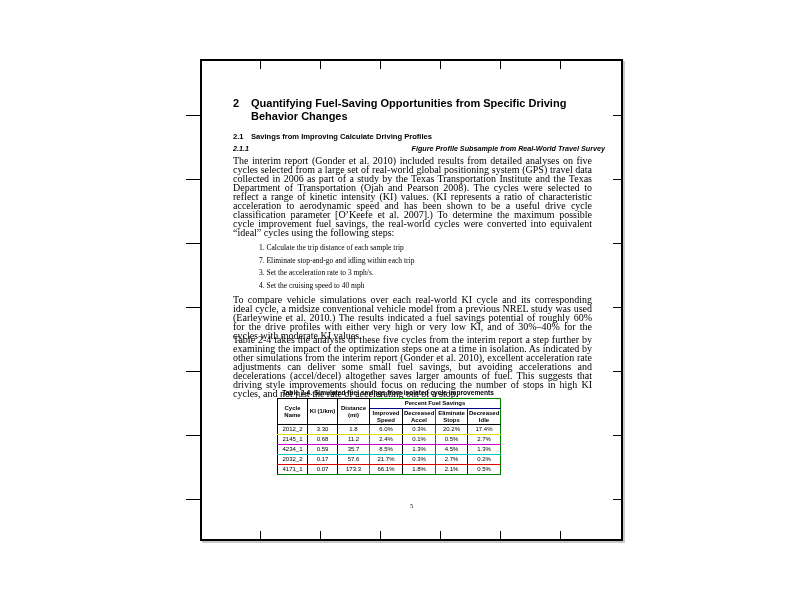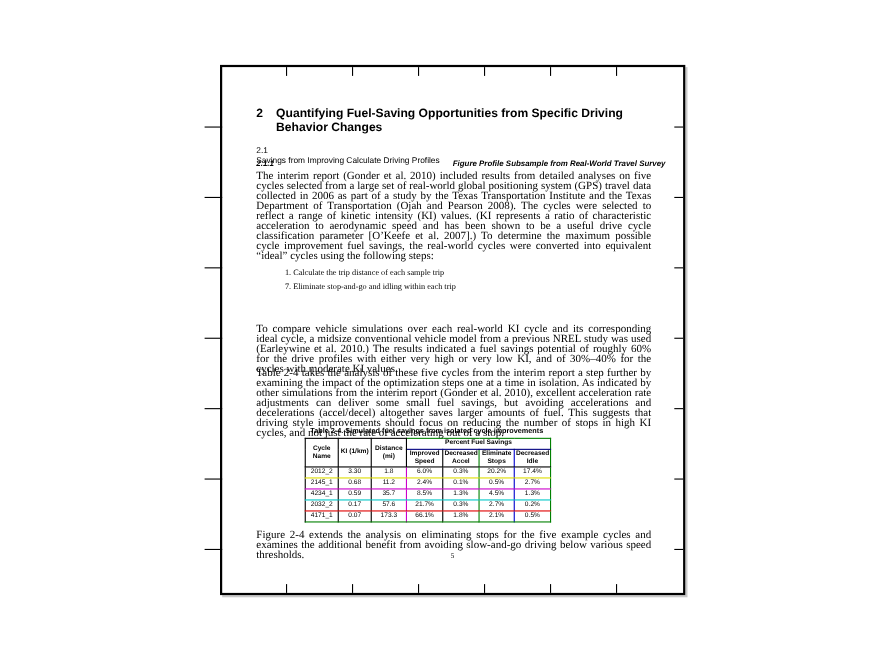--- a/index.html
+++ b/index.html
@@ -5,22 +5,22 @@
   html,body{margin:0;padding:0;background:#fff;}
   #canvas{position:relative;width:800px;height:600px;background:#fff;overflow:hidden;
           font-family:"Liberation Serif",serif;color:#000;}
   #sheet{position:absolute;left:200px;top:59px;width:419px;height:478px;
          background:#fff;border:2px solid #000;box-shadow:2px 2px 0 #c9c9c9;}
   .tick{position:absolute;background:#000;}
   .abs{position:absolute;}
   .h1{display:flex;font-family:"Liberation Sans",sans-serif;font-weight:bold;
       font-size:11px;line-height:13px;}
   .h1 .num{width:18px;flex:none;}
-  .h2{display:flex;font-family:"Liberation Sans",sans-serif;font-weight:normal;
-      font-size:7.6px;line-height:9px;flex-direction:column;}
+  .h2{display:flex;font-family:"Liberation Sans",sans-serif;font-weight:bold;
+      font-size:7.6px;line-height:9px;}
   .h2 .num{width:18px;flex:none;}
   .h3{display:flex;font-family:"Liberation Sans",sans-serif;font-weight:bold;
       font-style:italic;font-size:7.2px;line-height:9px;justify-content:space-between;}
   .h3 .num{width:20px;flex:none;}
   .para{font-size:10px;line-height:9px;text-align:justify;}
   .step{font-size:7.5px;line-height:9px;margin-bottom:3.5px;}
   .caption{font-family:"Liberation Sans",sans-serif;font-weight:bold;
            font-size:6.6px;text-align:center;}
   table.tbl{border-collapse:collapse;table-layout:fixed;width:223px;
             font-family:"Liberation Sans",sans-serif;font-size:6px;line-height:7px;}
@@ -62,20 +62,22 @@
     <div class="abs h3" style="left:31px;top:83px;width:372px;">
       <span class="num">2.1.1</span>
       <span>Figure Profile Subsample from Real-World Travel Survey</span>
     </div>
 
     <div class="abs para" style="left:31px;top:95px;width:359px;">The interim report (Gonder et al. 2010) included results from detailed analyses on five cycles selected from a large set of real-world global positioning system (GPS) travel data collected in 2006 as part of a study by the Texas Transportation Institute and the Texas Department of Transportation (Ojah and Pearson 2008). The cycles were selected to reflect a range of kinetic intensity (KI) values. (KI represents a ratio of characteristic acceleration to aerodynamic speed and has been shown to be a useful drive cycle classification parameter [O’Keefe et al. 2007].) To determine the maximum possible cycle improvement fuel savings, the real-world cycles were converted into equivalent “ideal” cycles using the following steps:</div>
 
     <div class="abs" style="left:57px;top:169px;width:330px;margin-top:13px;">
       <div class="step">1.  Calculate the trip distance of each sample trip</div>
       <div class="step">7.  Eliminate stop-and-go and idling within each trip</div>
+      <div class="step">3.  Set the acceleration rate to 3 mph/s.</div>
+      <div class="step">4.  Set the cruising speed to 40 mph</div>
     </div>
 
     <div class="abs para" style="left:31px;top:234px;width:359px;">To compare vehicle simulations over each real-world KI cycle and its corresponding ideal cycle, a midsize conventional vehicle model from a previous NREL study was used (Earleywine et al. 2010.) The results indicated a fuel savings potential of roughly 60% for the drive profiles with either very high or very low KI, and of 30%–40% for the cycles with moderate KI values.</div>
 
     <div class="abs para" style="left:31px;top:274px;width:359px;">Table 2-4 takes the analysis of these five cycles from the interim report a step further by examining the impact of the optimization steps one at a time in isolation. As indicated by other simulations from the interim report (Gonder et al. 2010), excellent acceleration rate adjustments can deliver some small fuel savings, but avoiding accelerations and decelerations (accel/decel) altogether saves larger amounts of fuel. This suggests that driving style improvements should focus on reducing the number of stops in high KI cycles, and not just the rate of accelerating out of a stop.</div>
 
     <div class="abs caption" style="left:36px;top:328px;width:300px;">Table 2-4. Simulated fuel savings from isolated cycle improvements</div>
 
     <table class="tbl abs" style="left:75px;top:337px;">
       <colgroup>
@@ -143,21 +145,20 @@
           <td>0.07</td>
           <td class="c2">173.3</td>
           <td>66.1%</td>
           <td class="c4">1.8%</td>
           <td class="c5">2.1%</td>
           <td class="c6">0.5%</td>
         </tr>
       </tbody>
     </table>
 
-    <div class="abs para" style="left:31px;top:421px;width:359px;">Figure 2-4 extends the analysis on eliminating stops for the five example cycles and examines the additional benefit from avoiding slow-and-go driving below various speed thresholds.</div>
 
     <div class="abs pagenum" style="left:0;top:441px;">5</div>
   <div class="tick" style="left: 58px; top: 0px; width: 1px; height: 8px;"></div>
       <div class="tick" style="left: 58px; bottom: 0px; width: 1px; height: 8px;"></div>
       <div class="tick" style="left: 118px; top: 0px; width: 1px; height: 8px;"></div>
       <div class="tick" style="left: 118px; bottom: 0px; width: 1px; height: 8px;"></div>
       <div class="tick" style="left: 178px; top: 0px; width: 1px; height: 8px;"></div>
       <div class="tick" style="left: 178px; bottom: 0px; width: 1px; height: 8px;"></div>
       <div class="tick" style="left: 238px; top: 0px; width: 1px; height: 8px;"></div>
       <div class="tick" style="left: 238px; bottom: 0px; width: 1px; height: 8px;"></div>

